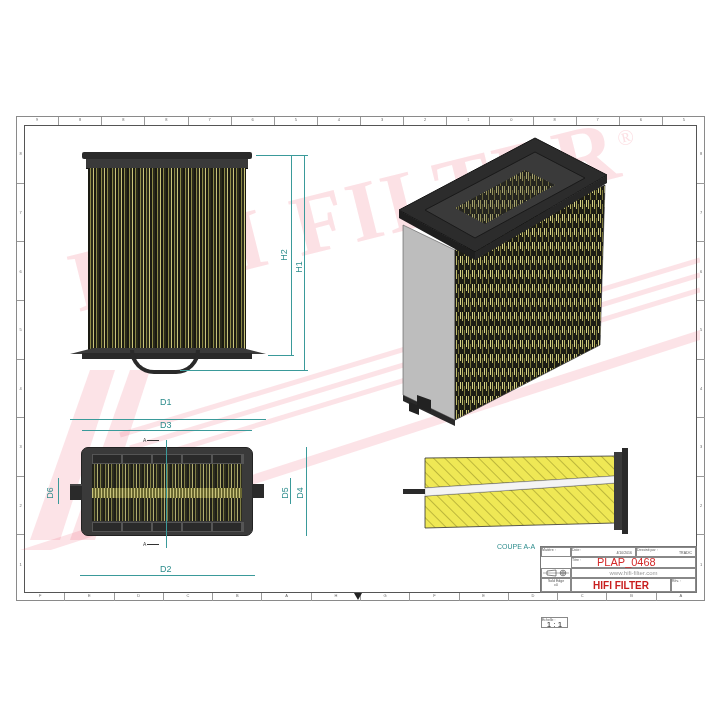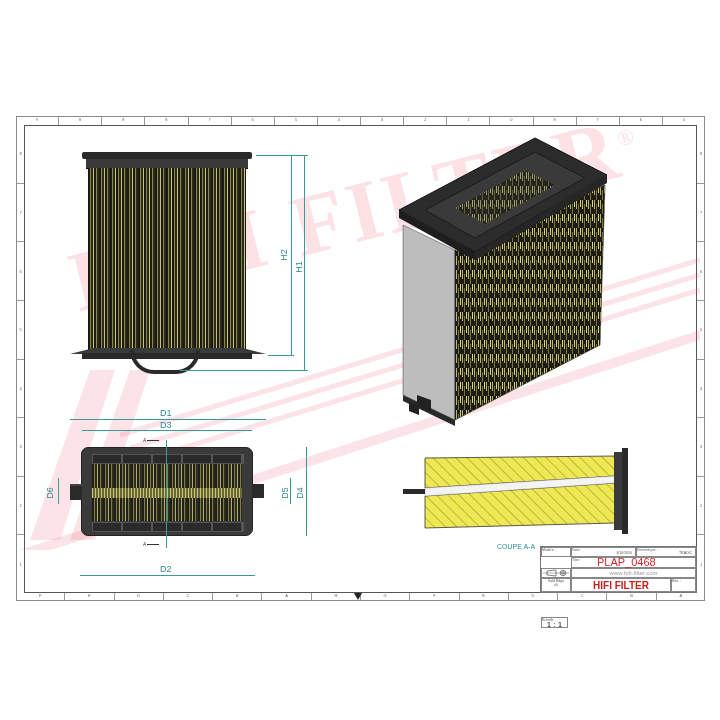--- a/index.html
+++ b/index.html
@@ -106,21 +106,21 @@
 
 <div class="abs dimline" style="left:291px;top:155px;width:1px;height:200px;"></div>
 <div class="abs dimline" style="left:304px;top:155px;width:1px;height:215px;"></div>
 <div class="abs dimline" style="left:256px;top:155px;width:52px;height:1px;"></div>
 <div class="abs dimline" style="left:268px;top:355px;width:26px;height:1px;"></div>
 <div class="abs dimline" style="left:180px;top:370px;width:128px;height:1px;"></div>
 <div class="abs dim" style="left:278px;top:250px;transform:rotate(-90deg);">H2</div>
 <div class="abs dim" style="left:293px;top:262px;transform:rotate(-90deg);">H1</div>
 
 <div class="abs dimline" style="left:70px;top:419px;width:196px;height:1px;"></div>
-<div class="abs dim" style="left:160px;top:408px;">D1</div>
+<div class="abs dim" style="left:160px;top:397px;">D1</div>
 <div class="abs dimline" style="left:82px;top:430px;width:170px;height:1px;"></div>
 <div class="abs dim" style="left:160px;top:420px;">D3</div>
 <div class="abs" style="left:143px;top:437px;font-size:5px;color:#333;">
   <span>A</span> <span style="display:inline-block;width:12px;height:1px;background:#333;vertical-align:middle;"></span>
 </div>
 <div class="abs" style="left:81px;top:447px;width:172px;height:89px;background:#3a3a3a;border-radius:7px;border:1px solid #222;box-sizing:border-box;">
   <div class="abs" style="left:10px;top:6px;width:150px;height:8px;background:repeating-linear-gradient(90deg,#2a2a2a 0,#2a2a2a 28px,#555 28px,#555 30px);border:1px solid #555;"></div>
   <div class="abs filter-pleats" style="left:10px;top:16px;width:150px;height:57px;opacity:0.85;"></div>
   <div class="abs" style="left:10px;top:40px;width:150px;height:10px;background:repeating-linear-gradient(90deg,#c9c47a 0,#c9c47a 1px,#6a6832 1px,#6a6832 3px);"></div>
   <div class="abs" style="left:10px;top:74px;width:150px;height:8px;background:repeating-linear-gradient(90deg,#2a2a2a 0,#2a2a2a 28px,#555 28px,#555 30px);border:1px solid #555;"></div>

